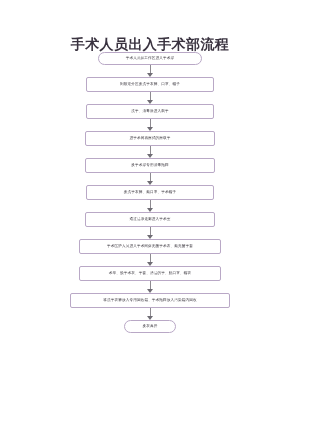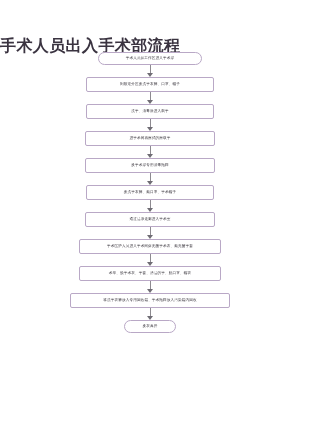--- a/index.html
+++ b/index.html
@@ -22,23 +22,23 @@
     height: 424px;
     background: #ffffff;
   }
 
   
   #chart-title {
     position: absolute;
     top: 36px;
     left: 0;
     width: 300px;
-    text-align: left;
+    text-align: center;
     font-family: "Liberation Serif", "DejaVu Serif", serif;
-    font-size: 16px;
+    font-size: 14px;
     font-weight: 700;
     letter-spacing: 0.4px;
     color: #3a3340;
     white-space: nowrap;
   }
 
   
   #flow {
     position: absolute;
     top: 52px;

